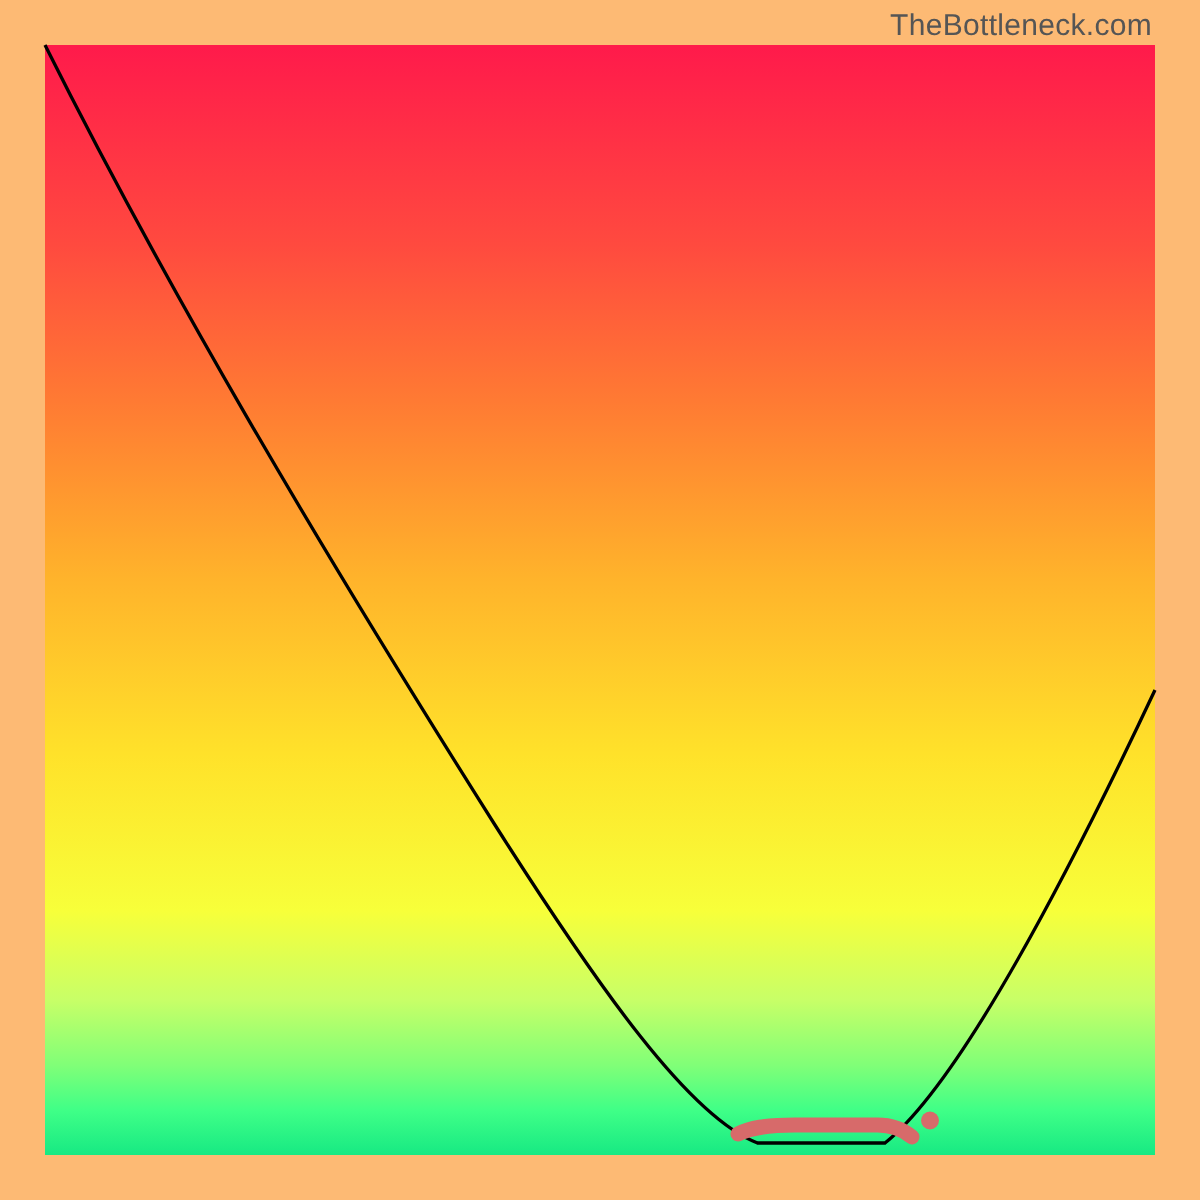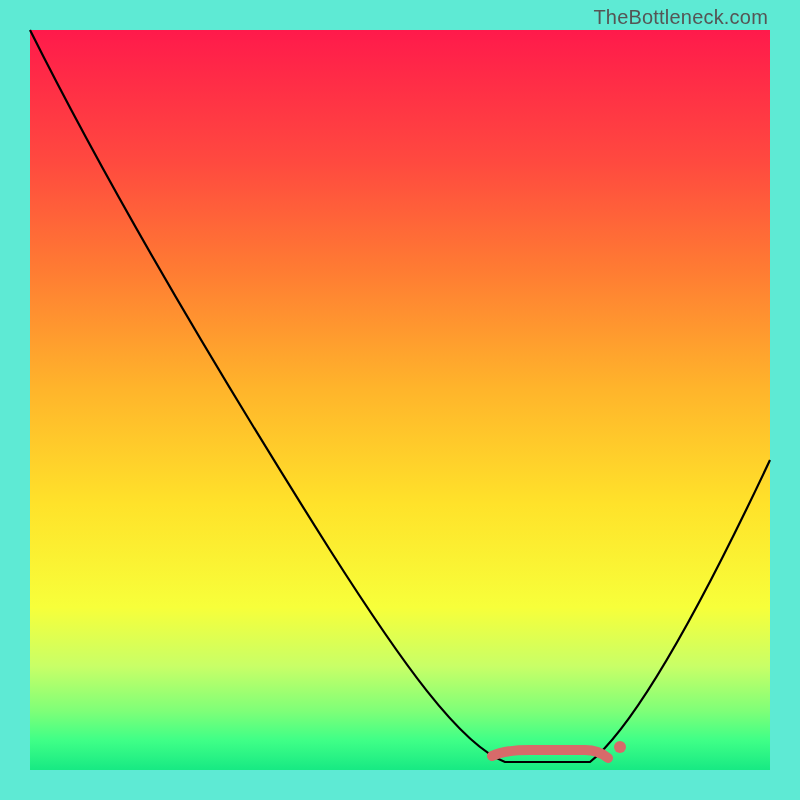--- a/index.html
+++ b/index.html
@@ -9,21 +9,21 @@
     height: 800px;
     background: #000;
     overflow: hidden;
   }
   .frame {
     position: absolute;
     left: 0;
     top: 0;
     width: 800px;
     height: 800px;
-    background: #5eead4;
+    background: #fdba74;
   }
   .plot {
     position: absolute;
     left: 30px;
     top: 30px;
     width: 740px;
     height: 740px;
     background: linear-gradient(to bottom,
       #ff1a4b 0%,
       #ff4a3f 18%,

